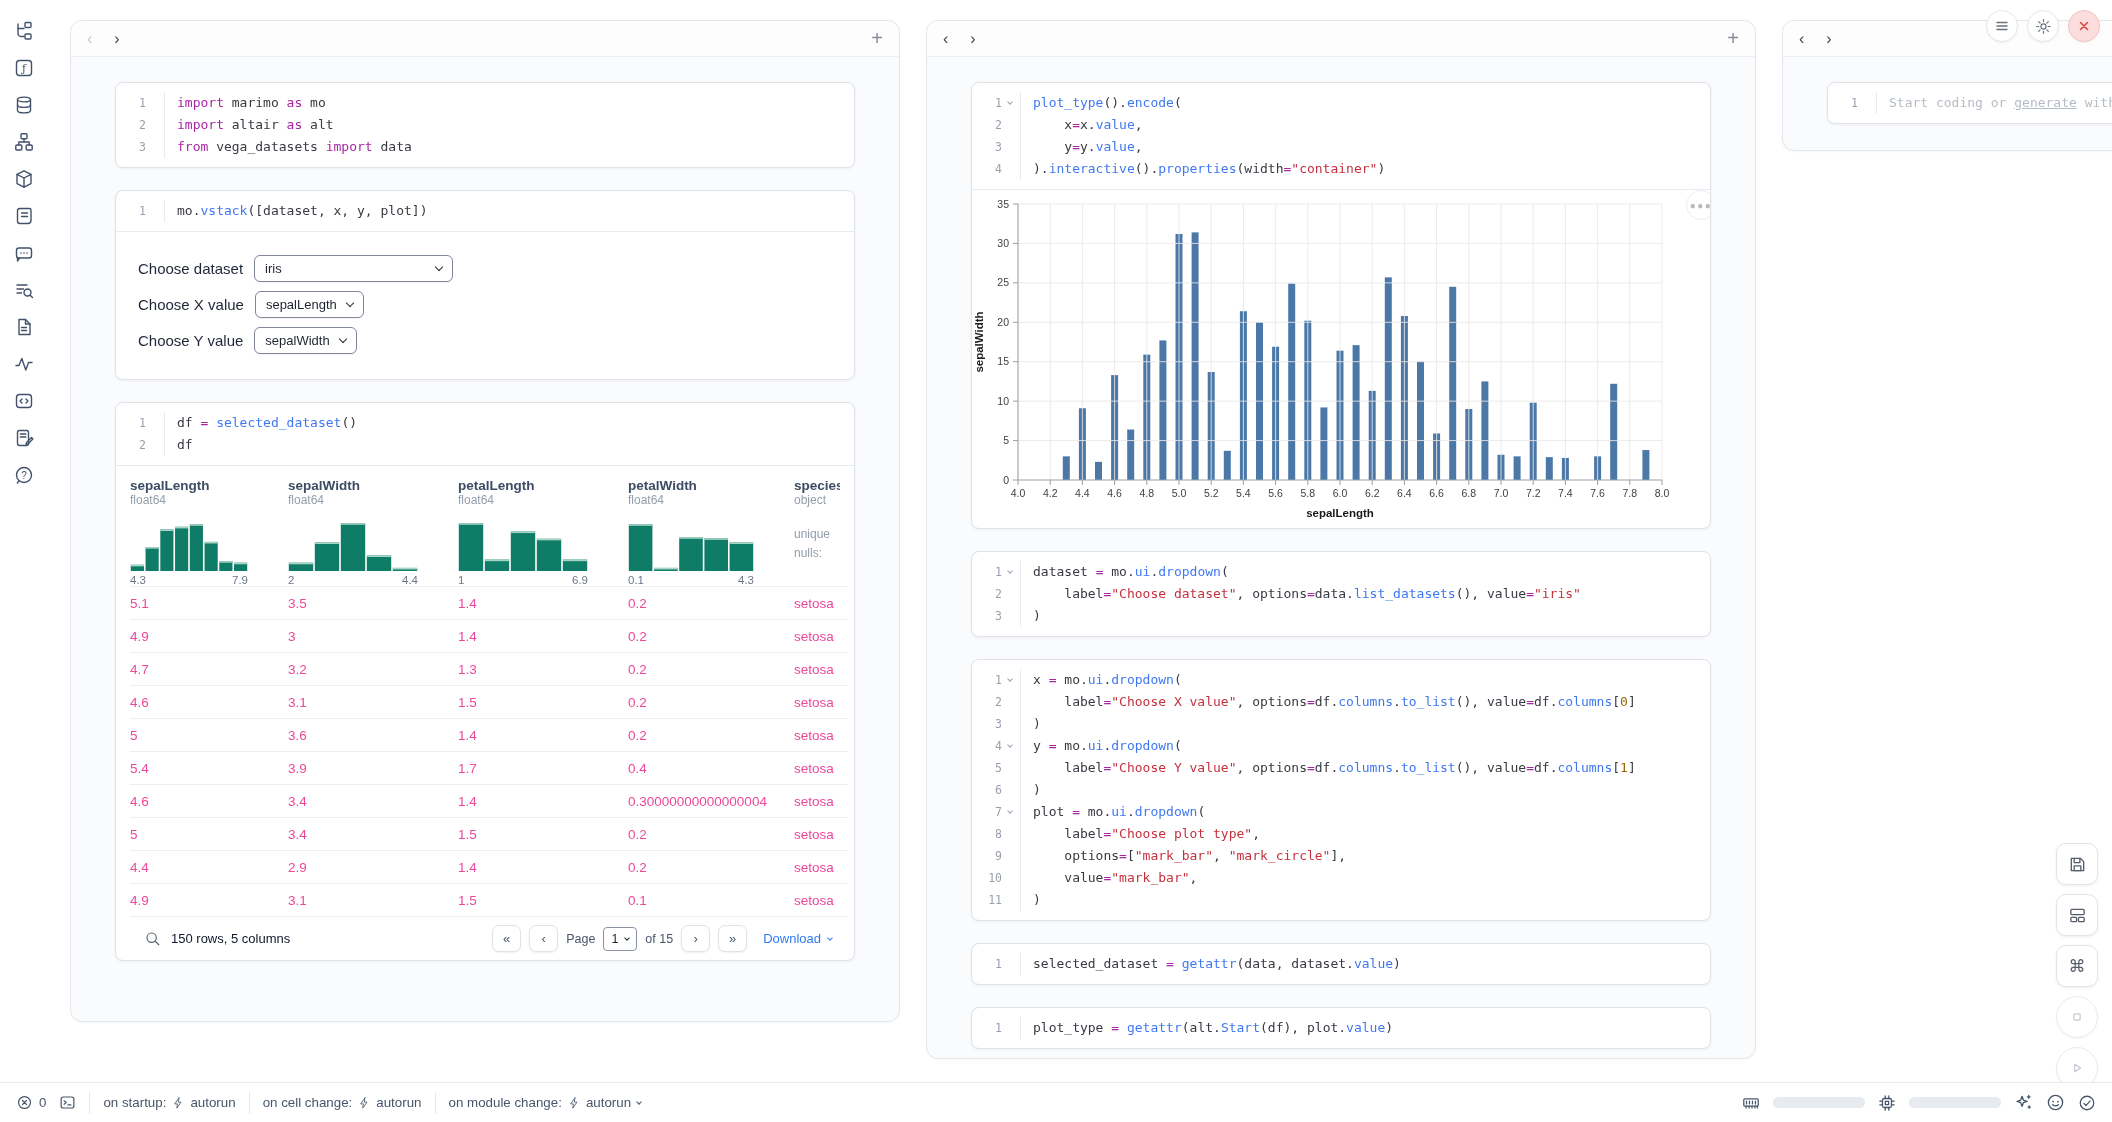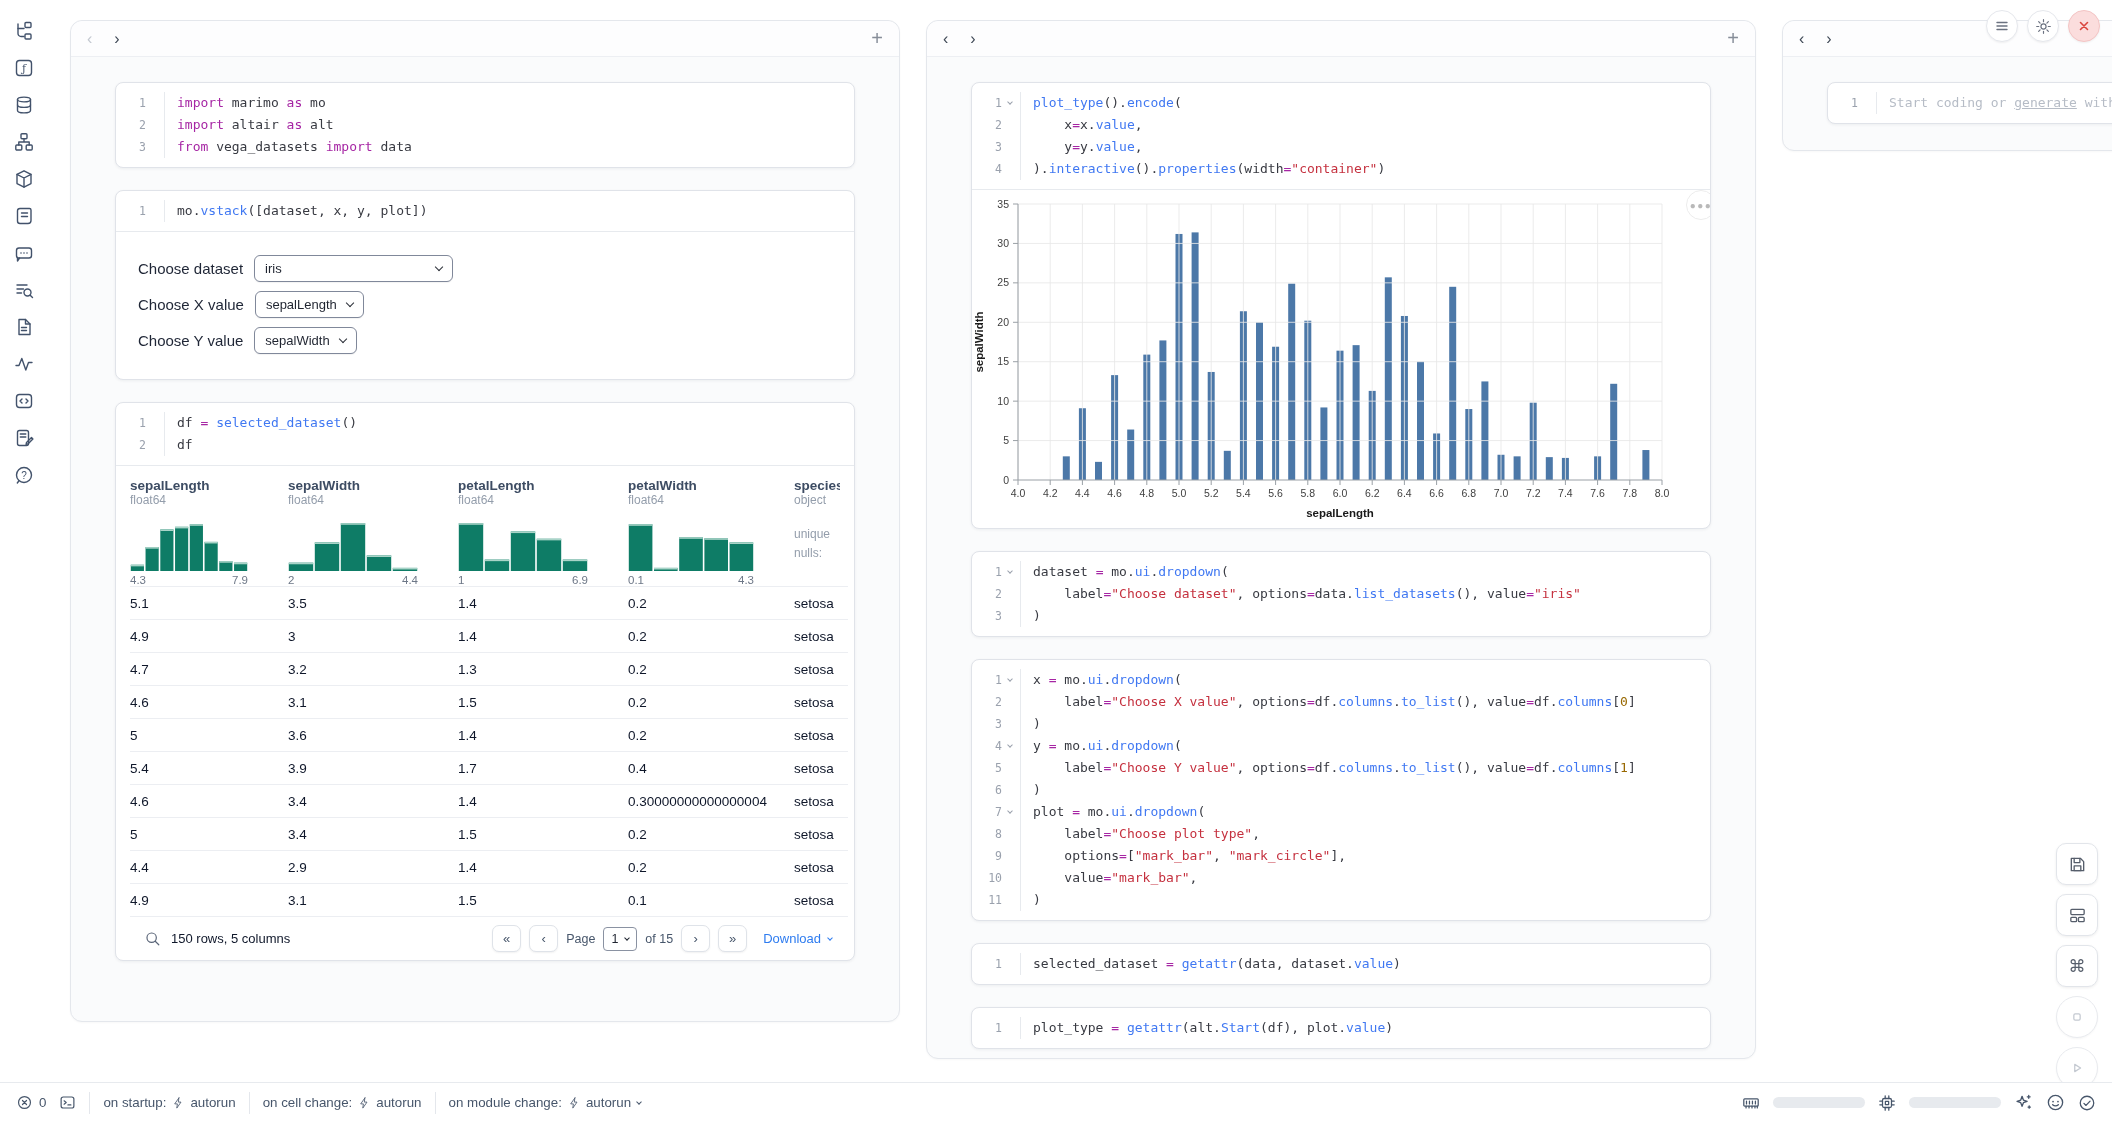--- a/index.html
+++ b/index.html
@@ -52,21 +52,21 @@
   
   .tbl { padding:4px 6px 0 14px; }
   .thead, .trow { display:grid; grid-template-columns:158px 170px 170px 166px 46px; }
   .th { padding-top:8px; }
   .th .name { font-size:13.5px; font-weight:700; color:#3d4c63; }
   .th .dtype { font-size:12px; color:#939dab; }
   .th.clip, .tdc.clip { overflow:hidden; white-space:nowrap; }
   .hist { margin-top:12px; display:block; }
   .minmax { display:flex; justify-content:space-between; font-size:11.5px; color:#6d7787; margin-top:3px; }
   .extra { font-size:12px; color:#939dab; margin-top:18px; line-height:19px; }
-  .trow { border-top:1px solid #eceef2; height:33px; align-items:center; font-size:13.5px; color:#0f172a; }
+  .trow { border-top:1px solid #eceef2; height:33px; align-items:center; font-size:13.5px; color:#ec4899; }
   .tfoot { border-top:1px solid #eceef2; height:44px; display:flex; align-items:center; justify-content:space-between; padding:0 16px 0 14px; }
   .tfoot .left { display:flex; align-items:center; gap:10px; color:#0f172a; font-size:13px; }
   .tfoot .right { display:flex; align-items:center; gap:8px; color:#47566b; font-size:12.5px; }
   .pgbtn { height:27px; min-width:29px; border:1px solid #dfe3e9; border-radius:7px; background:#fff;
     box-shadow:0 1px 2px rgba(0,0,0,.06); color:#47566b; font-size:13px; display:flex; align-items:center; justify-content:center; padding:0 6px; }
   .pgsel { height:24px; border:1px solid #8a92a2; border-radius:4px; background:#fff; display:inline-flex; align-items:center; gap:7px; padding:0 7px; font-size:12.5px; color:#1f2430; }
   .dl { color:#2e7cf0; font-size:13px; display:inline-flex; align-items:center; gap:7px; margin-left:8px; }
 
   
   .chart-wrap { position:relative; padding:4px 0 0; }

